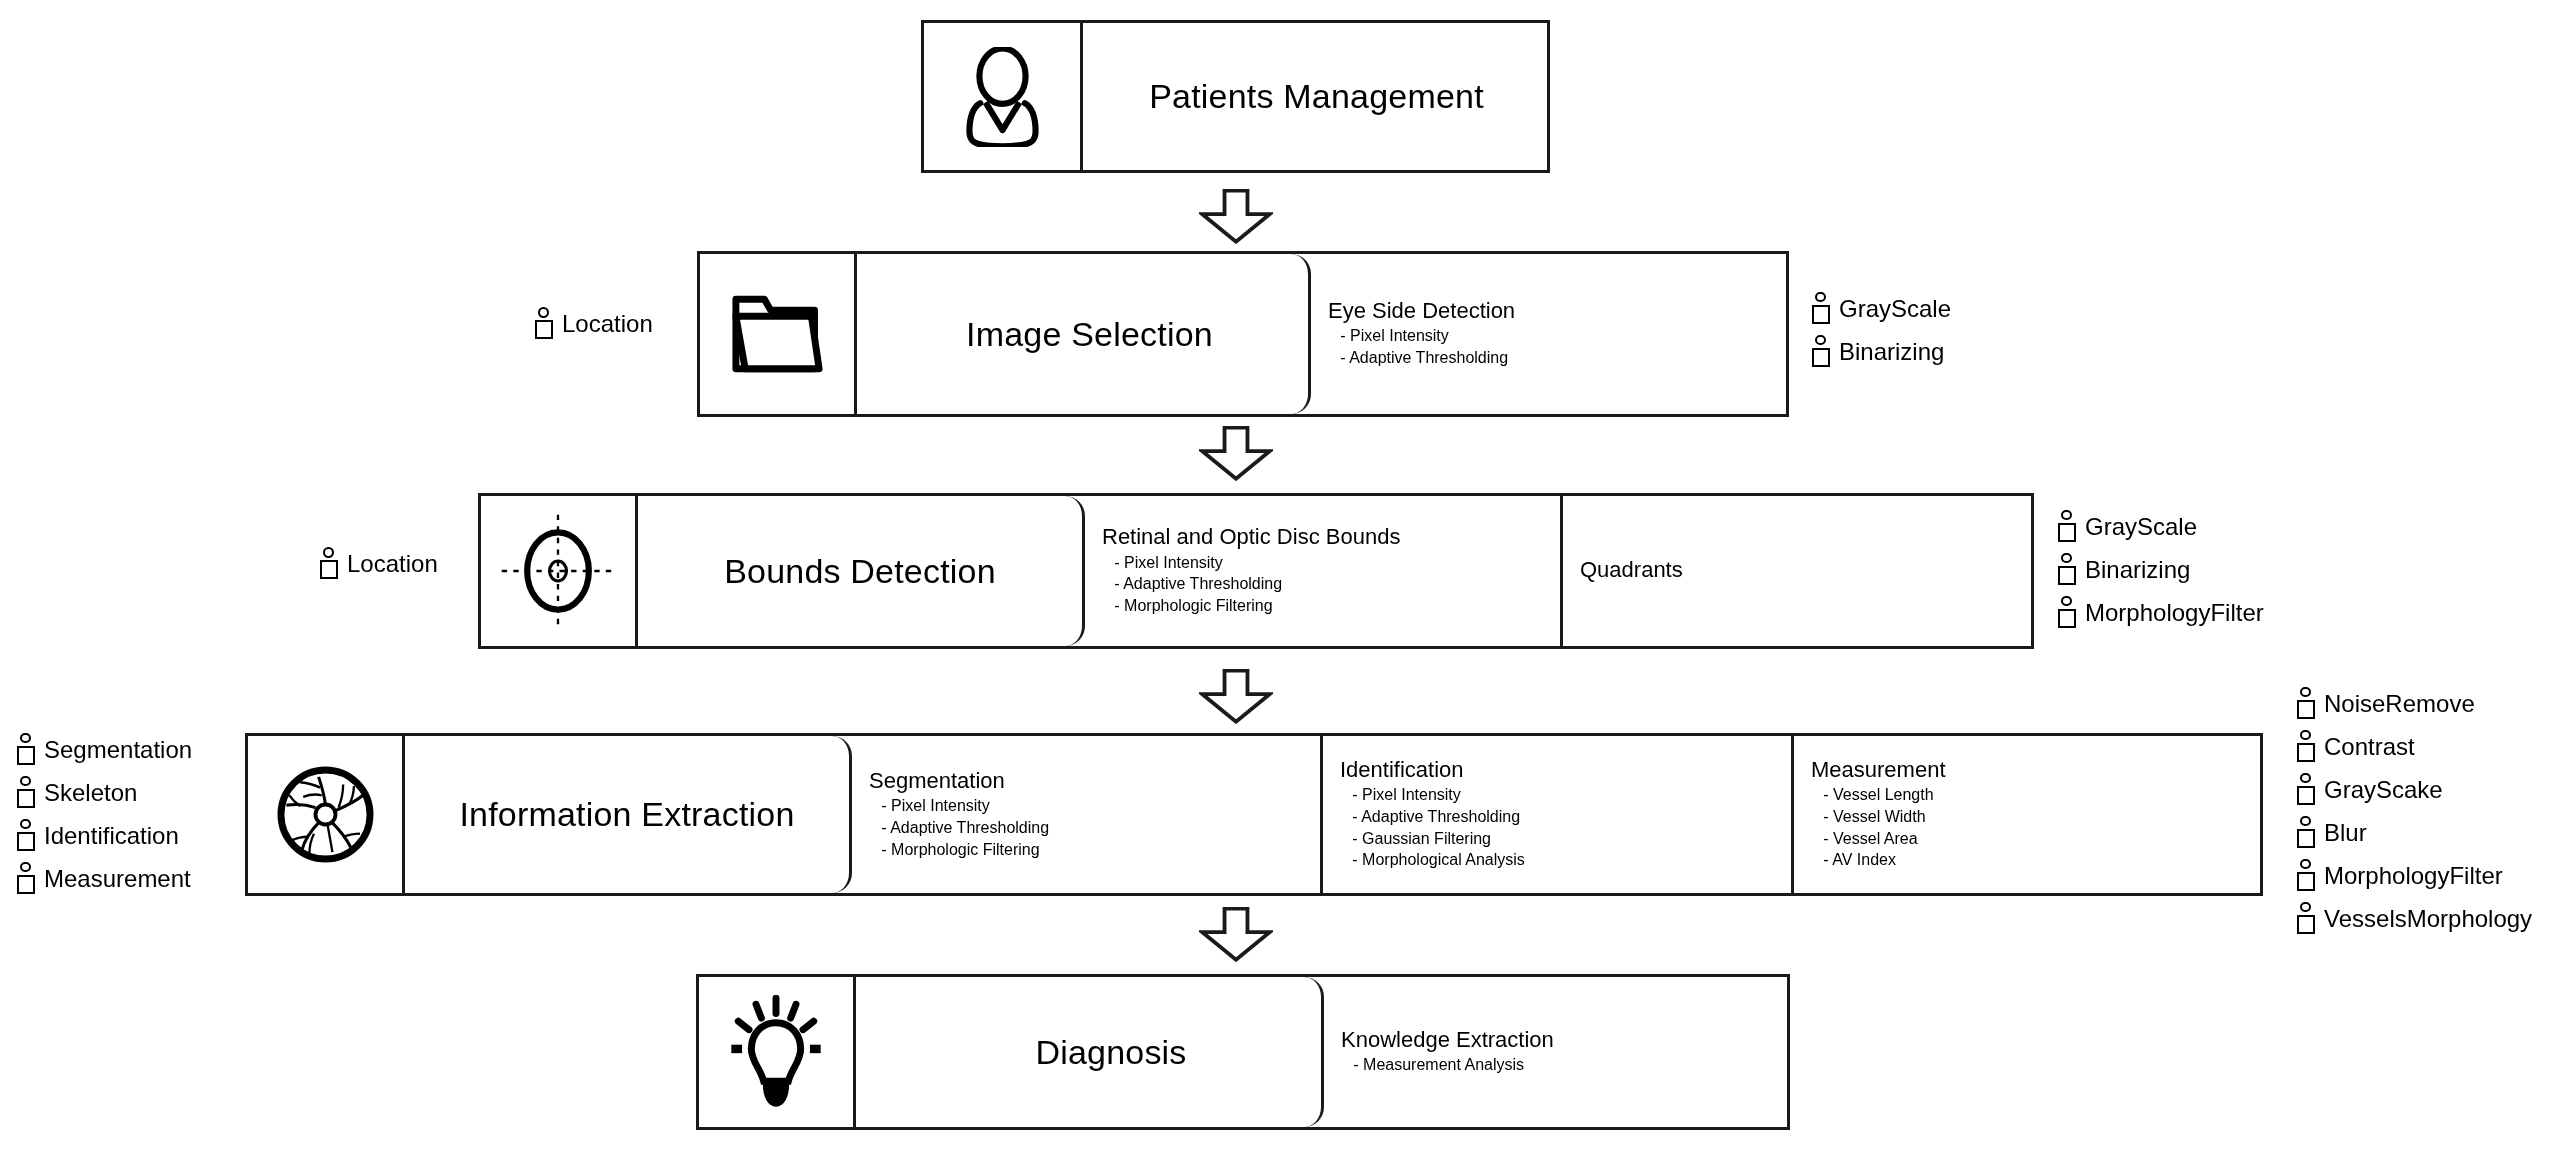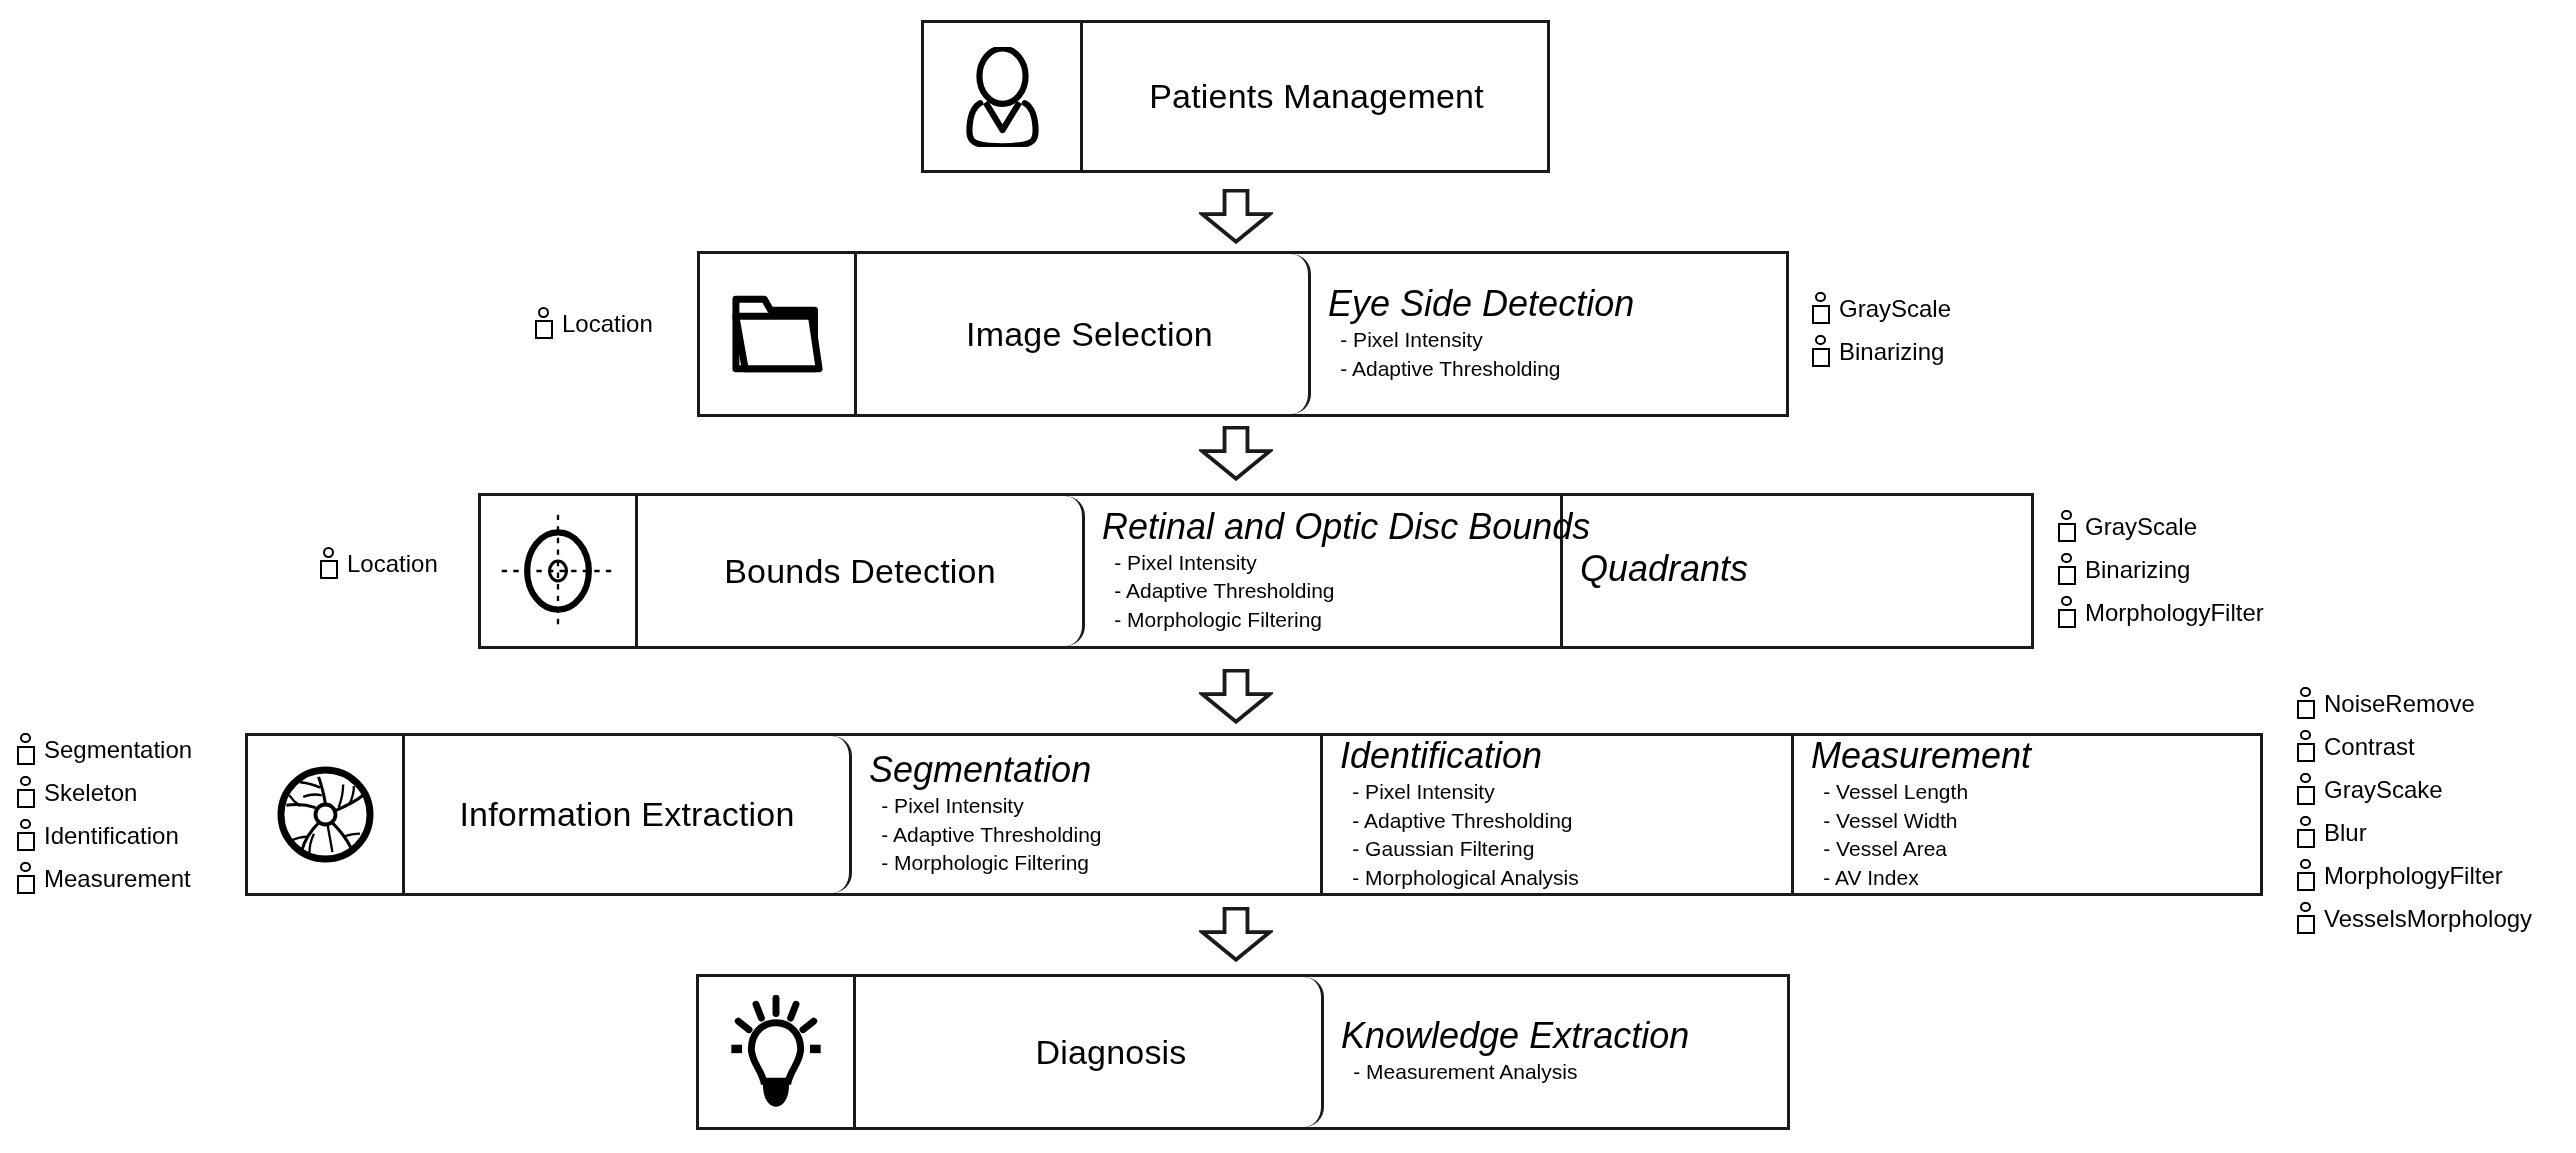--- a/index.html
+++ b/index.html
@@ -63,33 +63,32 @@
     box-sizing: border-box;
     display: flex;
     flex-direction: column;
     justify-content: center;
     padding-left: 17px;
     flex: 0 0 auto;
   }
   .cell-detail.last { border-right: none; }
 
   .detail-head {
-    font-size: 36px;
+    font-size: 22px;
     line-height: 1.06;
     white-space: nowrap;
     margin-bottom: 3.1px;
-    font-style: italic;
   }
   .detail-list {
     list-style: none;
     margin: 0;
     padding: 0 0 0 12.3px;
   }
   .detail-list li {
-    font-size: 21px;
+    font-size: 16px;
     line-height: 1.36;
     white-space: nowrap;
   }
 
   
   .arrow {
     position: absolute;
     width: 74px;
     height: 55px;
   }

